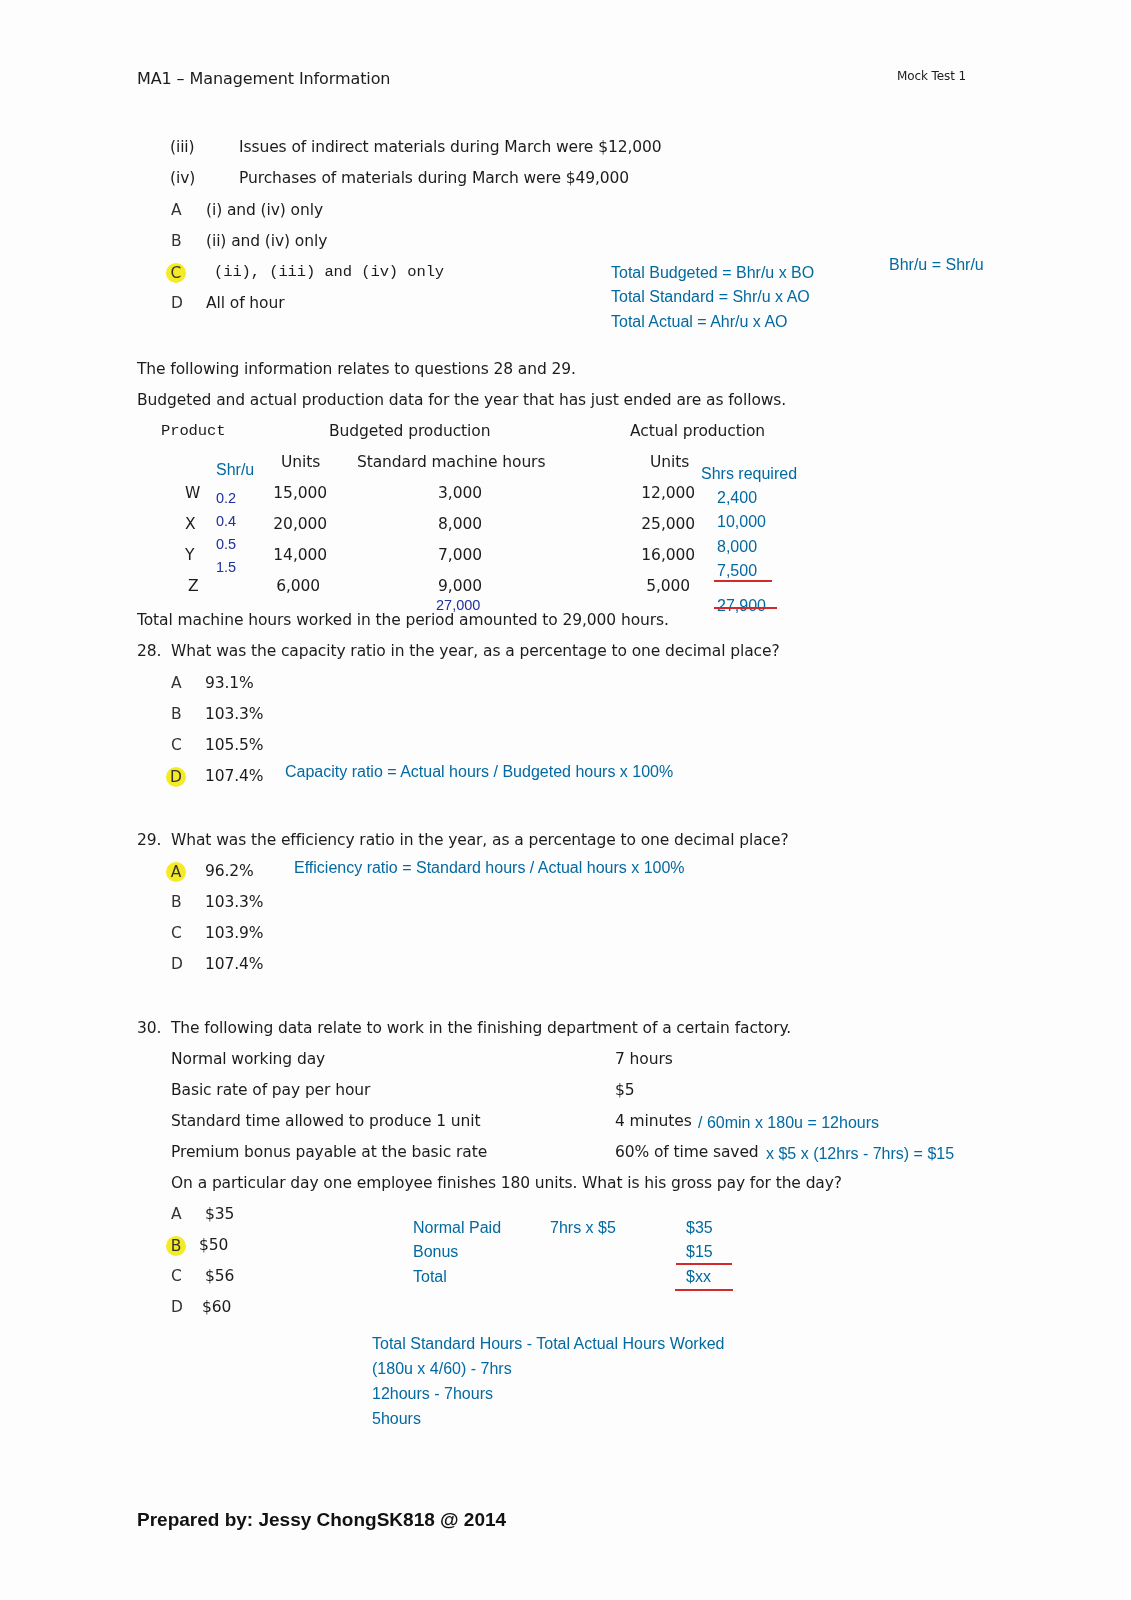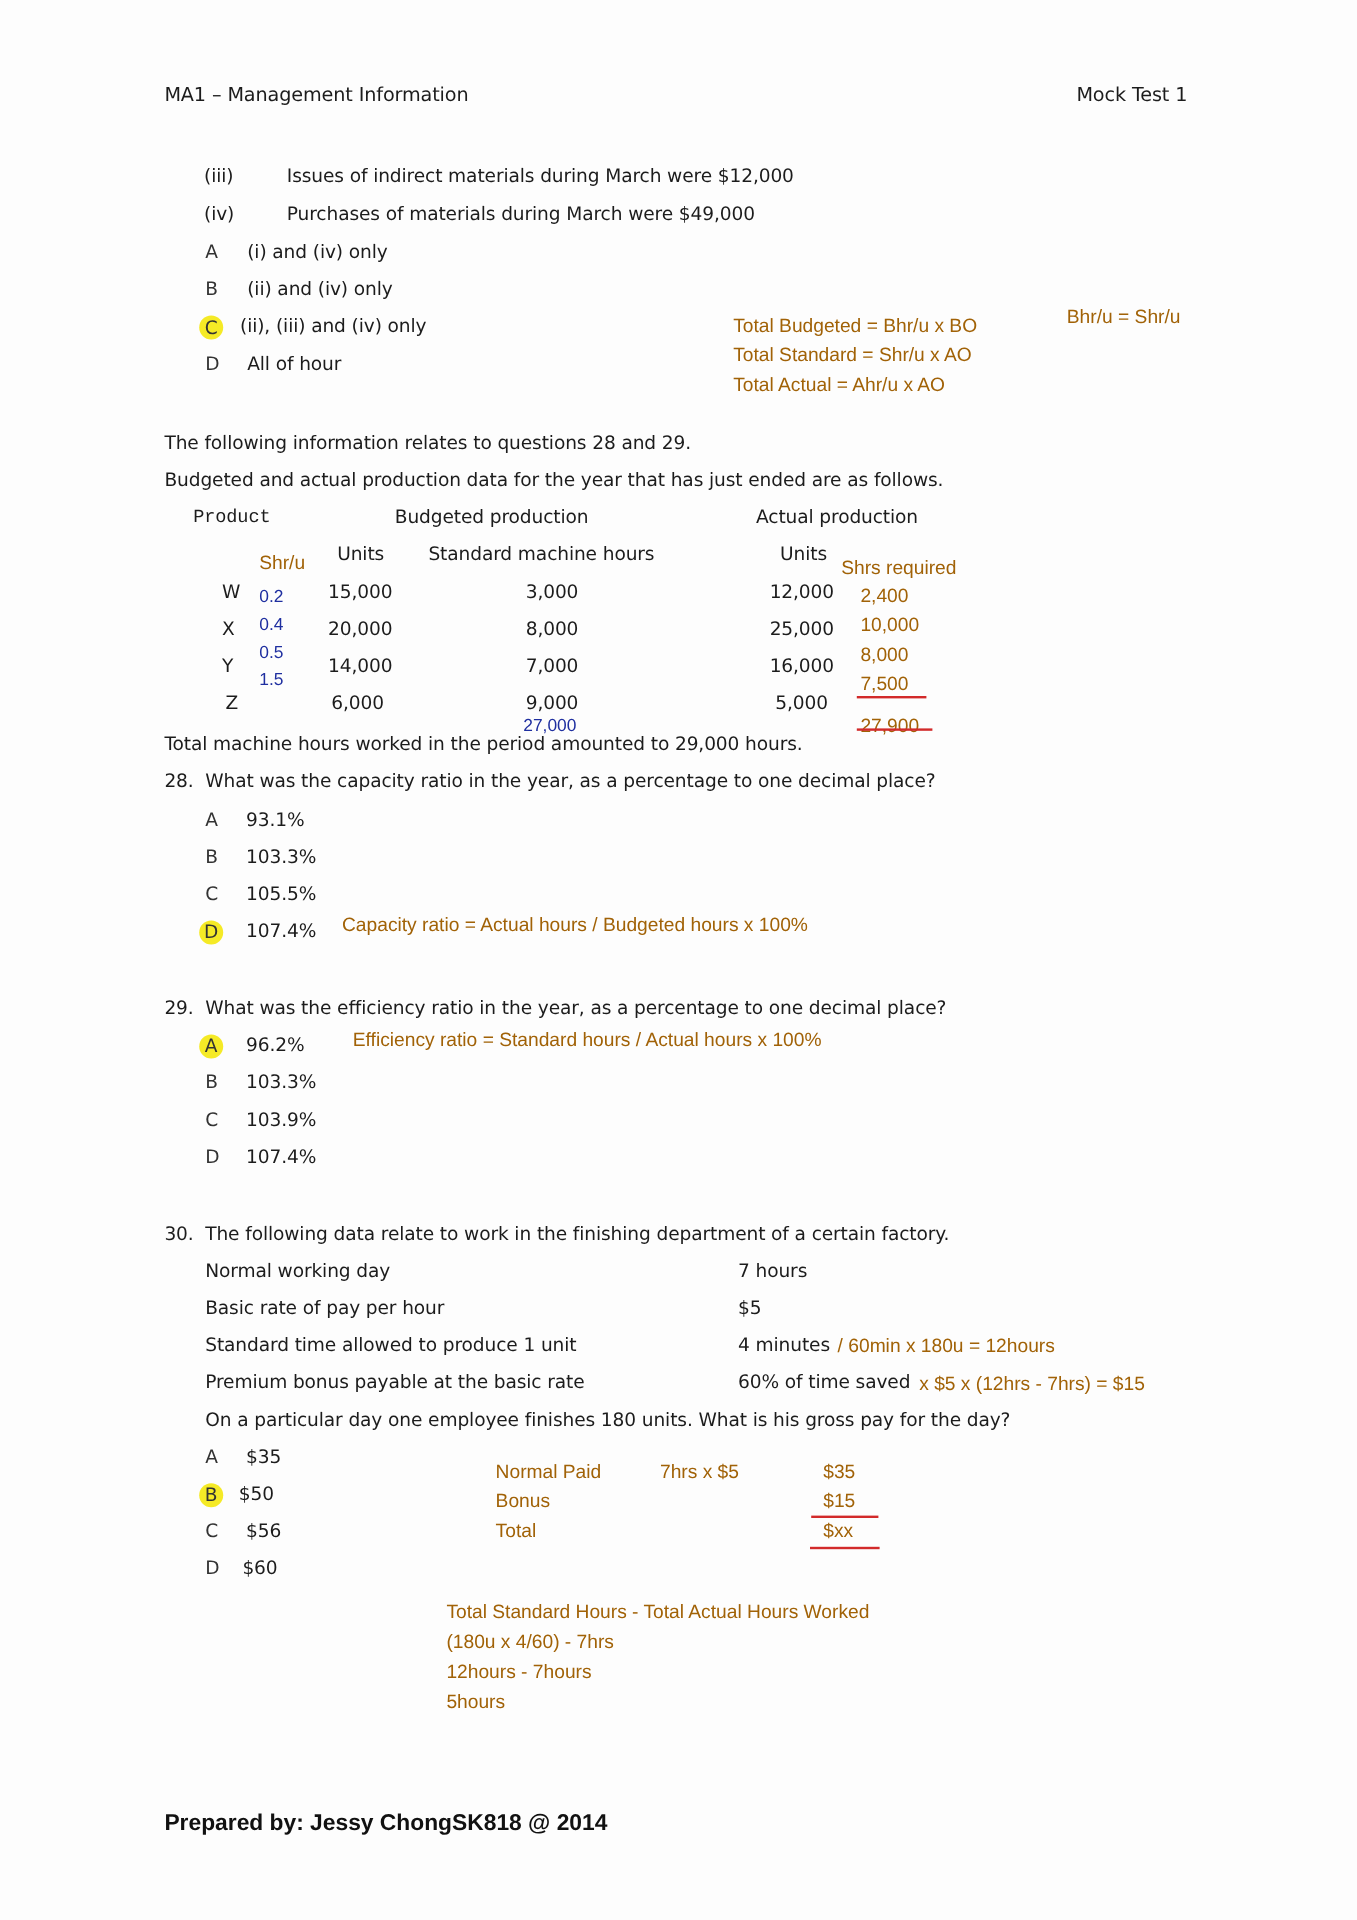--- a/index.html
+++ b/index.html
@@ -4,49 +4,49 @@
 <style>
   html, body { margin: 0; padding: 0; }
   body {
     width: 1131px; height: 1600px; position: relative; overflow: hidden;
     background: #fdfdfd;
     font-family: "DejaVu Sans", sans-serif;
     color: #1a1a1a;
   }
   .abs { position: absolute; white-space: nowrap; }
   .doc { font-size: 15.5px; color: #1c1c1c; letter-spacing: -0.1px; }
-  .hand { font-family: "Liberation Sans", sans-serif; font-size: 16px; color: #a16207; }
+  .hand { font-family: "Liberation Sans", sans-serif; font-size: 16px; color: #0369a1; }
   .hand-sm { font-family: "Liberation Sans", sans-serif; font-size: 14.5px; color: #1f2fa0; }
   .letter { font-size: 15.5px; color: #333; }
   .hl {
     display: inline-block; background: #f5ea26; border-radius: 50%;
     padding: 0 4px; line-height: 20px; min-width: 12px; text-align: center;
   }
   .redline { position: absolute; height: 2px; background: #d22a2a; }
   .footer { font-family: "Liberation Sans", sans-serif; font-weight: bold; font-size: 19px; color: #111; }
   .right { text-align: right; }
   .center { text-align: center; }
 </style>
 </head>
 <body>
 
 <div class="abs doc" style="left:137px; top:69px; font-size:16px;">MA1 – Management Information</div>
-<div class="abs doc" style="left:897px; top:69px; font-size:16px;">Mock Test 1</div>
+<div class="abs doc" style="left:897px; top:69px; font-size:12px;">Mock Test 1</div>
 
 <div class="abs doc" style="left:170px; top:138px;">(iii)</div>
 <div class="abs doc" style="left:239px; top:138px;">Issues of indirect materials during March were $12,000</div>
 <div class="abs doc" style="left:170px; top:169px;">(iv)</div>
 <div class="abs doc" style="left:239px; top:169px;">Purchases of materials during March were $49,000</div>
 
 <div class="abs letter" style="left:171px; top:201px;">A</div>
 <div class="abs doc" style="left:206px; top:201px;">(i) and (iv) only</div>
 <div class="abs letter" style="left:171px; top:232px;">B</div>
 <div class="abs doc" style="left:206px; top:232px;">(ii) and (iv) only</div>
 <div class="abs letter" style="left:166px; top:263px;"><span class="hl">C</span></div>
-<div class="abs doc" style="left:200px; top:263px;">(ii), (iii) and (iv) only</div>
+<div class="abs doc" style="left:214px; top:263px;font-family:Liberation Mono, monospace;">(ii), (iii) and (iv) only</div>
 <div class="abs letter" style="left:171px; top:294px;">D</div>
 <div class="abs doc" style="left:206px; top:294px;">All of hour</div>
 
 <div class="abs hand" style="left:611px; top:264px;">Total Budgeted = Bhr/u x BO</div>
 <div class="abs hand" style="left:611px; top:288px;">Total Standard = Shr/u x AO</div>
 <div class="abs hand" style="left:611px; top:313px;">Total Actual = Ahr/u x AO</div>
 <div class="abs hand" style="left:889px; top:256px;">Bhr/u = Shr/u</div>
 
 <div class="abs doc" style="left:137px; top:360px;">The following information relates to questions 28 and 29.</div>
 <div class="abs doc" style="left:137px; top:391px;">Budgeted and actual production data for the year that has just ended are as follows.</div>

